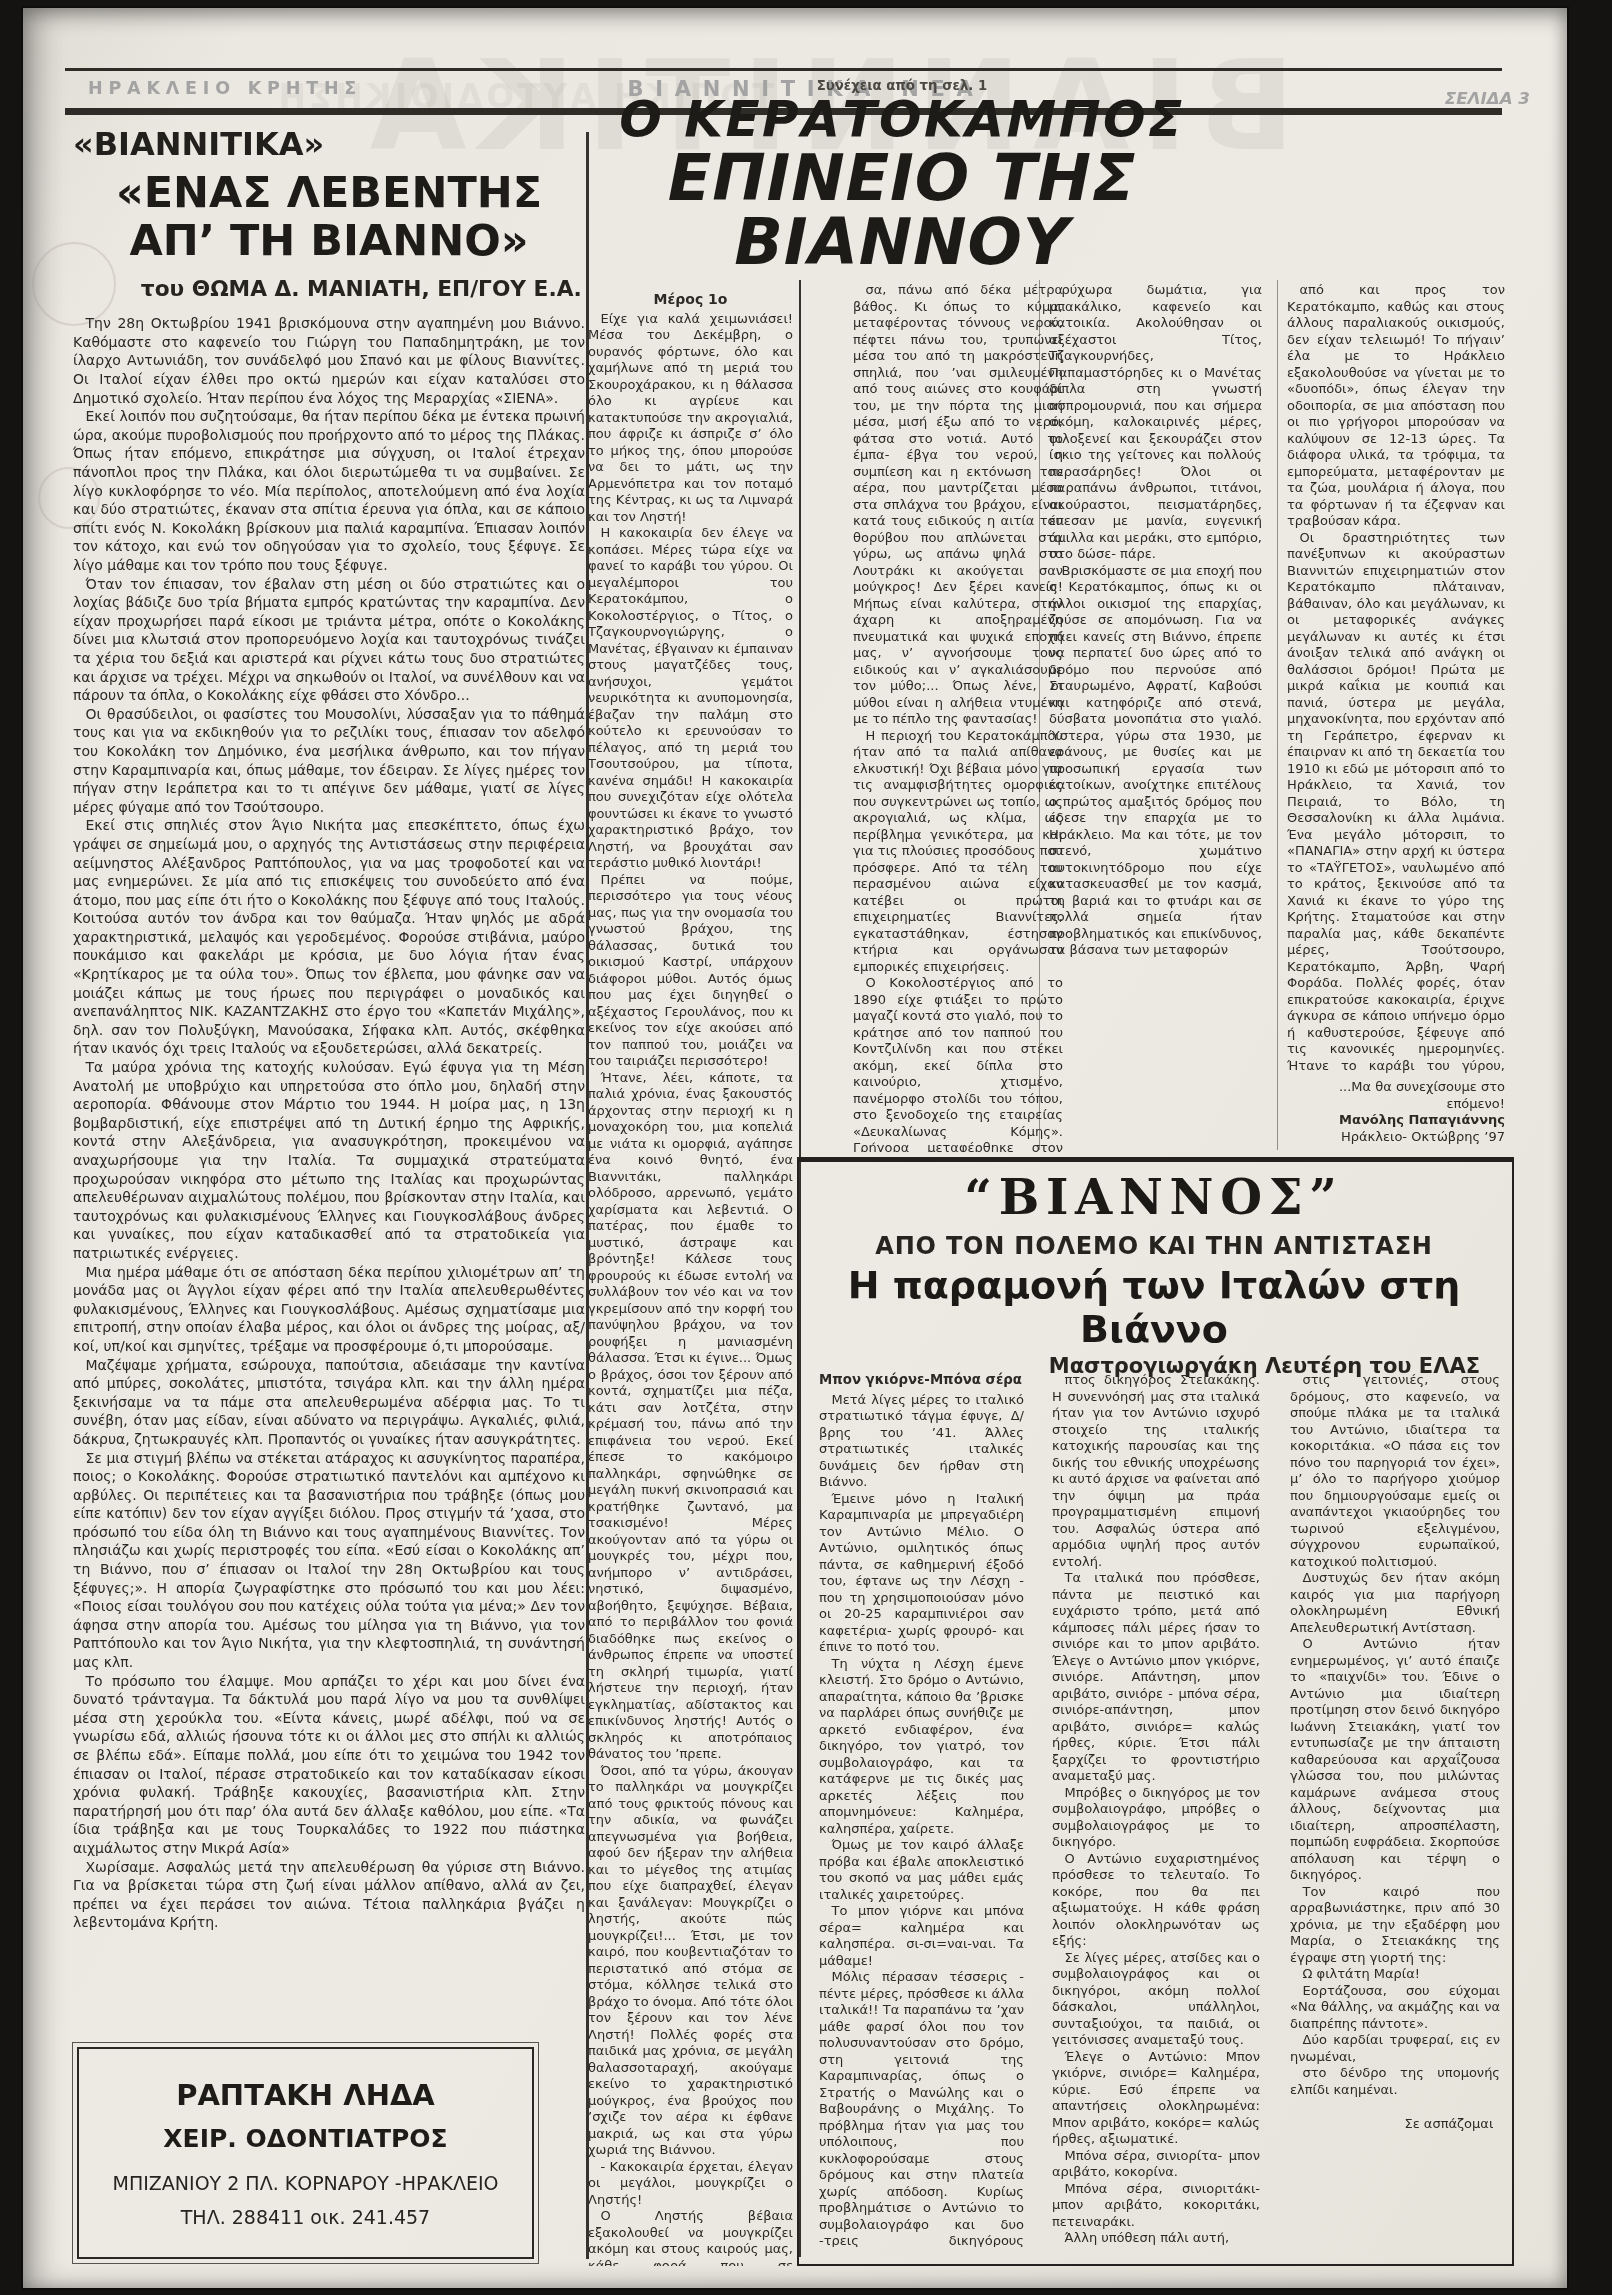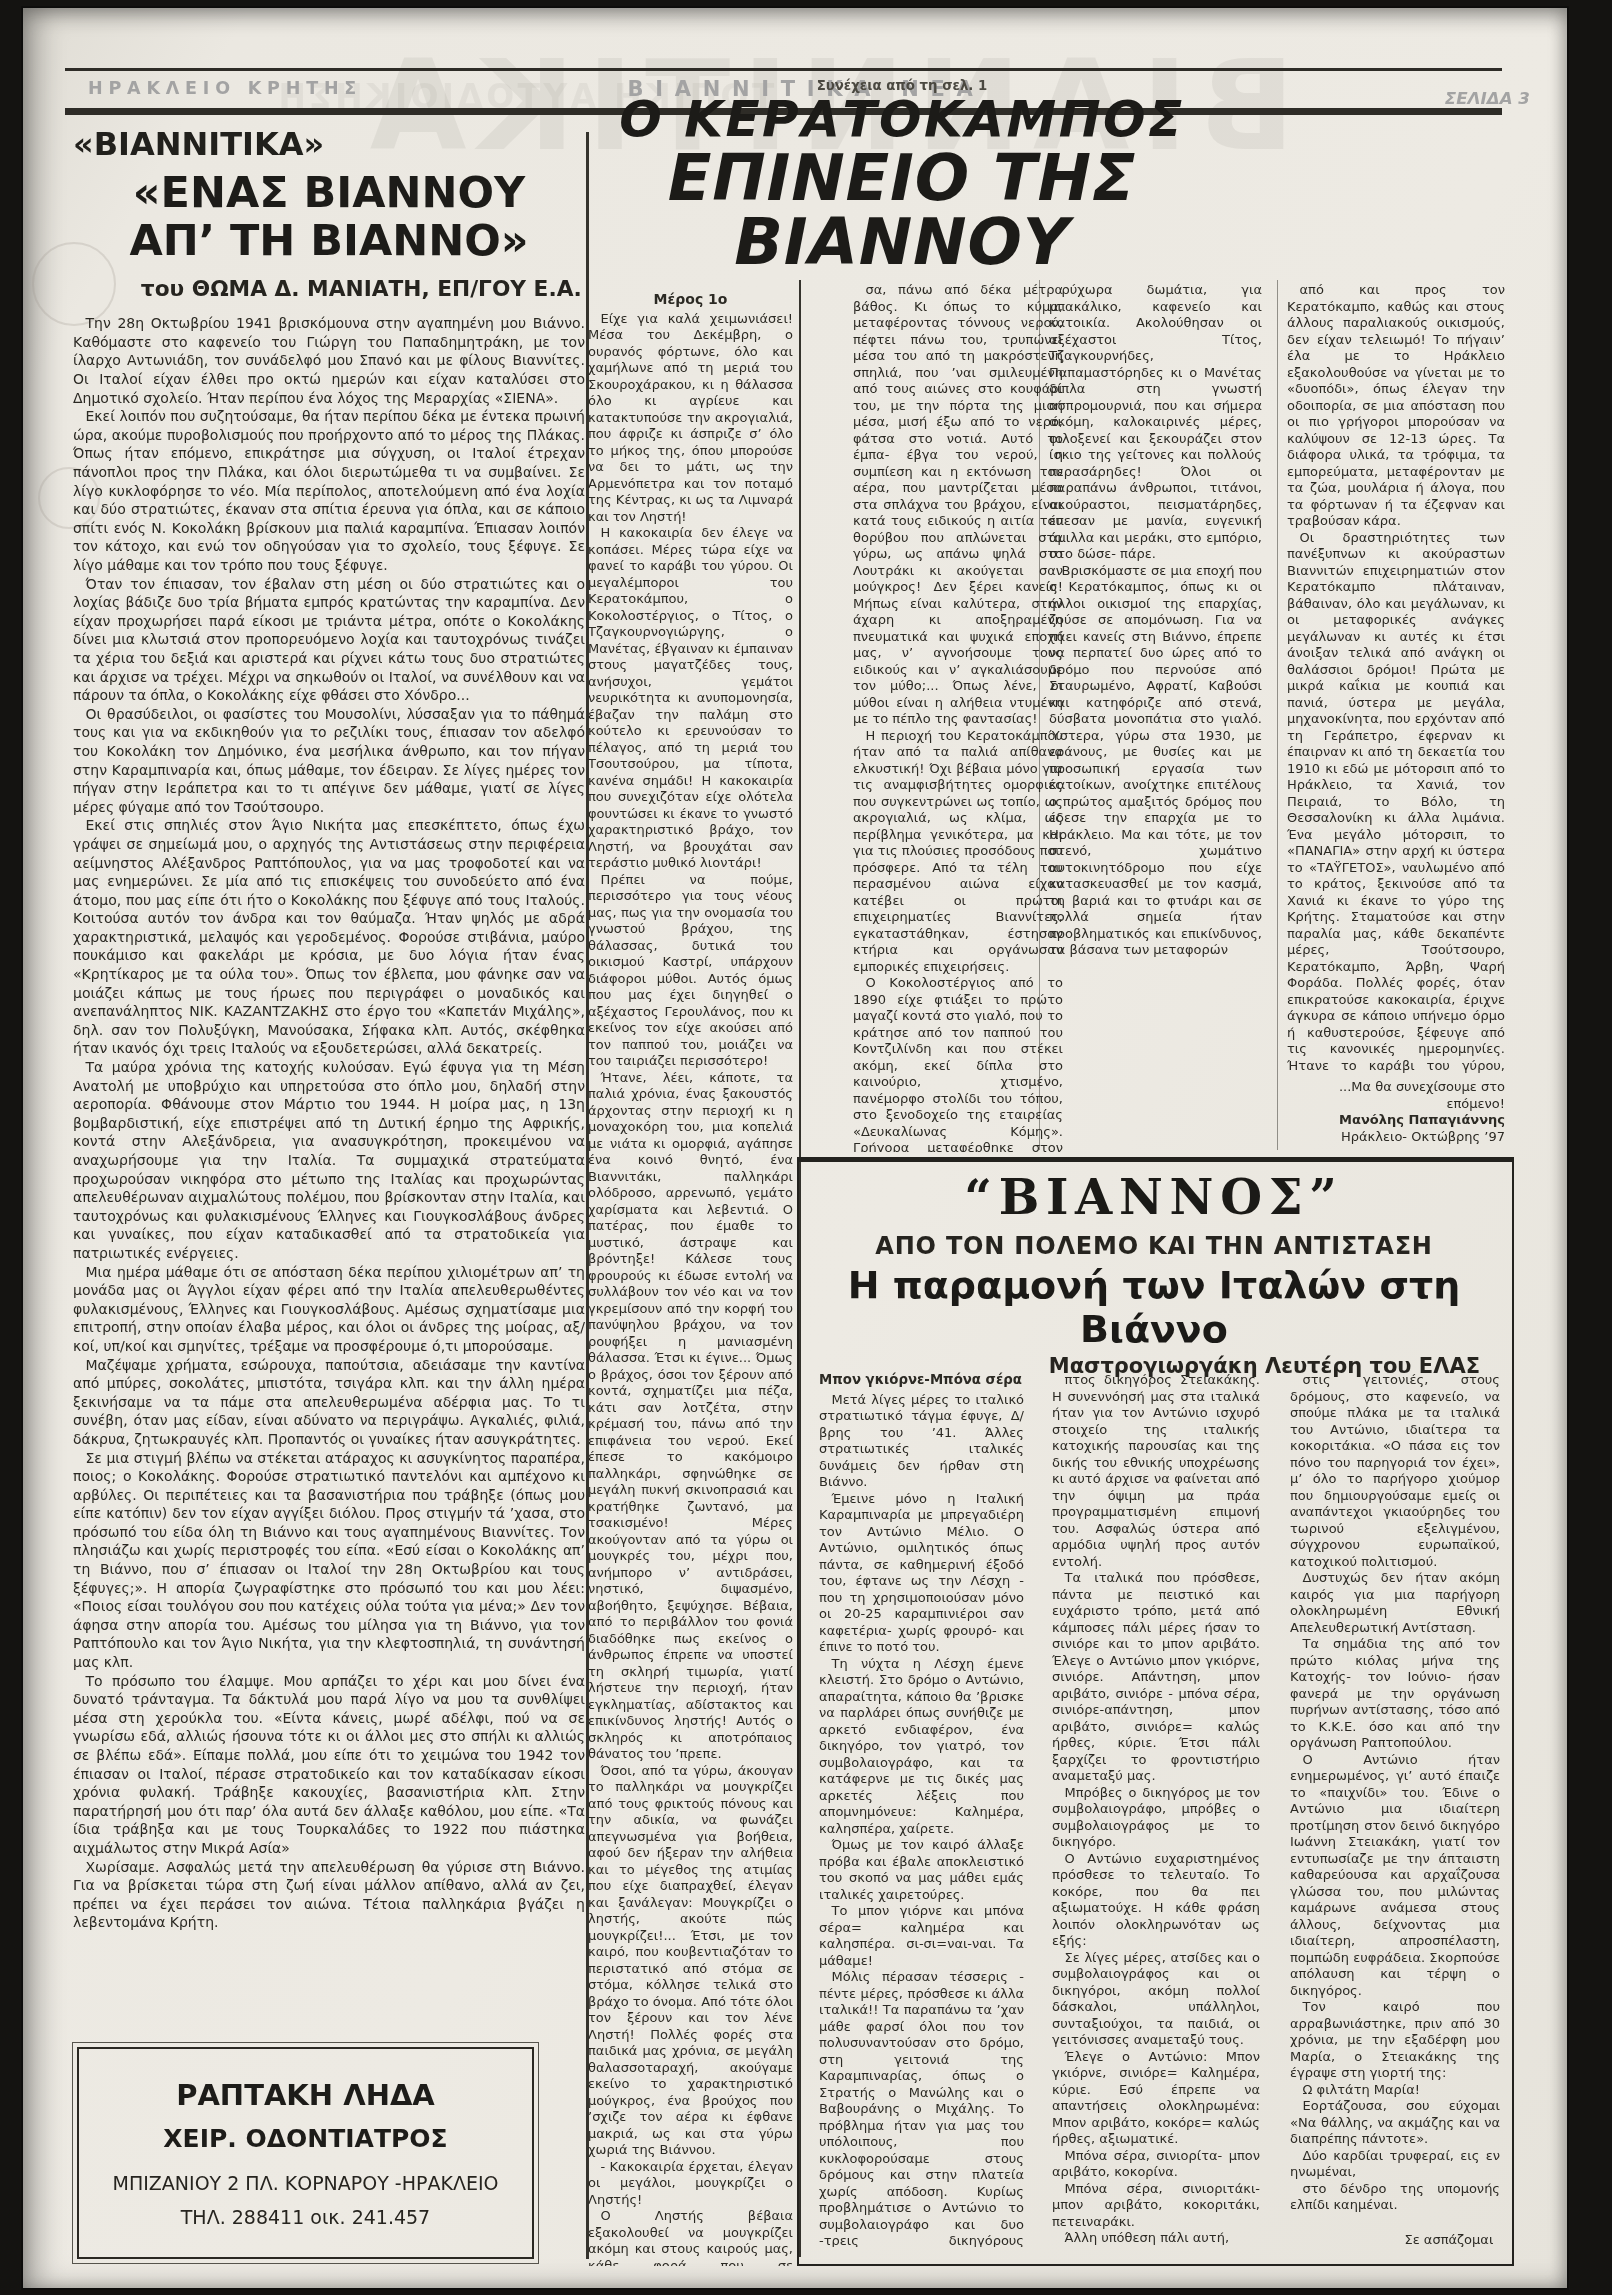--- a/index.html
+++ b/index.html
@@ -39,21 +39,21 @@
 
 <div class="rule" style="left:65px;top:68px;width:1437px;height:3.3px;"></div>
 <div class="hdr-label" style="left:88px;top:78px;font-size:17.5px;letter-spacing:5.8px;">ΗΡΑΚΛΕΙΟ ΚΡΗΤΗΣ</div>
 <div class="hdr-label" style="left:0;top:77px;width:1612px;text-align:center;font-size:21px;letter-spacing:11.7px;">ΒΙΑΝΝΙΤΙΚΑ ΝΕΑ</div>
 <div class="hdr-label" style="right:82px;top:88px;position:absolute;font-size:16.7px;font-style:italic;">ΣΕΛΙΔΑ 3</div>
 <div class="rule" style="left:65px;top:108px;width:1437px;height:6.7px;"></div>
 
 <div style="position:absolute;left:73px;top:125px;width:512px;">
   <div class="kick" style="font-size:32px;color:#21201c;">«ΒΙΑΝΝΙΤΙΚΑ»</div>
   <div class="ctr" style="font-weight:bold;font-size:43px;line-height:1.12;margin-top:5px;color:#1d1c19;">
-    <div>«ΕΝΑΣ ΒΙΑΝΝΟΥ</div>
+    <div>«ΕΝΑΣ ΛΕΒΕΝΤΗΣ</div>
     <div>ΑΠ’ ΤΗ ΒΙΑΝΝΟ»</div>
   </div>
   <div class="rgt" style="font-weight:bold;font-size:21.7px;margin-top:11.7px;padding-right:3.3px;">του ΘΩΜΑ Δ. ΜΑΝΙΑΤΗ, ΕΠ/ΓΟΥ Ε.Α.</div>
   <div class="leftart just" style="position:static;margin-top:13.3px;">
       <p>Την 28η Οκτωβρίου 1941 βρισκόμουνα στην αγαπημένη μου Βιάννο. Καθόμαστε στο καφενείο του Γιώργη του Παπαδημητράκη, με τον ίλαρχο Αντωνιάδη, τον συνάδελφό μου Σπανό και με φίλους Βιαννίτες. Οι Ιταλοί είχαν έλθει προ οκτώ ημερών και είχαν καταλύσει στο Δημοτικό σχολείο. Ήταν περίπου ένα λόχος της Μεραρχίας «ΣΙΕΝΑ».</p>
       <p>Εκεί λοιπόν που συζητούσαμε, θα ήταν περίπου δέκα με έντεκα πρωινή ώρα, ακούμε πυροβολισμούς που προήρχοντο από το μέρος της Πλάκας. Όπως ήταν επόμενο, επικράτησε μια σύγχυση, οι Ιταλοί έτρεχαν πάνοπλοι προς την Πλάκα, και όλοι διερωτώμεθα τι να συμβαίνει. Σε λίγο κυκλοφόρησε το νέο. Μία περίπολος, αποτελούμενη από ένα λοχία και δύο στρατιώτες, έκαναν στα σπίτια έρευνα για όπλα, και σε κάποιο σπίτι ενός Ν. Κοκολάκη βρίσκουν μια παλιά καραμπίνα. Έπιασαν λοιπόν τον κάτοχο, και ενώ τον οδηγούσαν για το σχολείο, τους ξέφυγε. Σε λίγο μάθαμε και τον τρόπο που τους ξέφυγε.</p>
       <p>Όταν τον έπιασαν, τον έβαλαν στη μέση οι δύο στρατιώτες και ο λοχίας βάδιζε δυο τρία βήματα εμπρός κρατώντας την καραμπίνα. Δεν είχαν προχωρήσει παρά είκοσι με τριάντα μέτρα, οπότε ο Κοκολάκης δίνει μια κλωτσιά στον προπορευόμενο λοχία και ταυτοχρόνως τινάζει τα χέρια του δεξιά και αριστερά και ρίχνει κάτω τους δυο στρατιώτες και άρχισε να τρέχει. Μέχρι να σηκωθούν οι Ιταλοί, να συνέλθουν και να πάρουν τα όπλα, ο Κοκολάκης είχε φθάσει στο Χόνδρο...</p>
       <p>Οι θρασύδειλοι, οι φασίστες του Μουσολίνι, λύσσαξαν για το πάθημά τους και για να εκδικηθούν για το ρεζιλίκι τους, έπιασαν τον αδελφό του Κοκολάκη τον Δημόνικο, ένα μεσήλικα άνθρωπο, και τον πήγαν στην Καραμπιναρία και, όπως μάθαμε, τον έδειραν. Σε λίγες ημέρες τον πήγαν στην Ιεράπετρα και το τι απέγινε δεν μάθαμε, γιατί σε λίγες μέρες φύγαμε από τον Τσούτσουρο.</p>
       <p>Εκεί στις σπηλιές στον Άγιο Νικήτα μας επεσκέπτετο, όπως έχω γράψει σε σημείωμά μου, ο αρχηγός της Αντιστάσεως στην περιφέρεια αείμνηστος Αλέξανδρος Ραπτόπουλος, για να μας τροφοδοτεί και να μας ενημερώνει. Σε μία από τις επισκέψεις του συνοδεύετο από ένα άτομο, που μας είπε ότι ήτο ο Κοκολάκης που ξέφυγε από τους Ιταλούς. Κοιτούσα αυτόν τον άνδρα και τον θαύμαζα. Ήταν ψηλός με αδρά χαρακτηριστικά, μελαψός και γεροδεμένος. Φορούσε στιβάνια, μαύρο πουκάμισο και φακελάρι με κρόσια, με δυο λόγια ήταν ένας «Κρητίκαρος με τα ούλα του». Όπως τον έβλεπα, μου φάνηκε σαν να μοιάζει κάπως με τους ήρωες που περιγράφει ο μοναδικός και ανεπανάληπτος ΝΙΚ. ΚΑΖΑΝΤΖΑΚΗΣ στο έργο του «Καπετάν Μιχάλης», δηλ. σαν τον Πολυξύγκη, Μανούσακα, Σήφακα κλπ. Αυτός, σκέφθηκα ήταν ικανός όχι τρεις Ιταλούς να εξουδετερώσει, αλλά δεκατρείς.</p>
       <p>Τα μαύρα χρόνια της κατοχής κυλούσαν. Εγώ έφυγα για τη Μέση Ανατολή με υποβρύχιο και υπηρετούσα στο όπλο μου, δηλαδή στην αεροπορία. Φθάνουμε στον Μάρτιο του 1944. Η μοίρα μας, η 13η βομβαρδιστική, είχε επιστρέψει από τη Δυτική έρημο της Αφρικής, κοντά στην Αλεξάνδρεια, για ανασυγκρότηση, προκειμένου να αναχωρήσουμε για την Ιταλία. Τα συμμαχικά στρατεύματα προχωρούσαν νικηφόρα στο μέτωπο της Ιταλίας και προχωρώντας απελευθέρωναν αιχμαλώτους πολέμου, που βρίσκονταν στην Ιταλία, και ταυτοχρόνως και φυλακισμένους Έλληνες και Γιουγκοσλάβους άνδρες και γυναίκες, που είχαν καταδικασθεί από τα στρατοδικεία για πατριωτικές ενέργειες.</p>
@@ -140,21 +140,20 @@
     <p>Έλεγε ο Αντώνιο: Μπον γκιόρνε, σινιόρε= Καλημέρα, κύριε. Εσύ έπρεπε να απαντήσεις ολοκληρωμένα: Μπον αριβάτο, κοκόρε= καλώς ήρθες, αξιωματικέ.</p>
     <p>Μπόνα σέρα, σινιορίτα- μπον αριβάτο, κοκορίνα.</p>
     <p>Μπόνα σέρα, σινιοριτάκι- μπον αριβάτο, κοκοριτάκι, πετειναράκι.</p>
     <p>Άλλη υπόθεση πάλι αυτή,</p>
   </div>
 
 <div class="colbody" style="left:1290px;top:1372px;width:210px;height:875px;">
   <div class="just">
       <p>στις γειτονιές, στους δρόμους, στο καφενείο, να σπούμε πλάκα με τα ιταλικά του Αντώνιο, ιδιαίτερα τα κοκοριτάκια. «Ο πάσα εις τον πόνο του παρηγοριά τον έχει», μ’ όλο το παρήγορο χιούμορ που δημιουργούσαμε εμείς οι αναπάντεχοι γκιαούρηδες του τωρινού εξελιγμένου, σύγχρονου ευρωπαϊκού, κατοχικού πολιτισμού.</p>
       <p>Δυστυχώς δεν ήταν ακόμη καιρός για μια παρήγορη ολοκληρωμένη Εθνική Απελευθερωτική Αντίσταση.</p>
-      <p>Τα σημάδια της από τον πρώτο κιόλας μήνα της Κατοχής- τον Ιούνιο- ήσαν φανερά με την οργάνωση πυρήνων αντίστασης, τόσο από το Κ.Κ.Ε. όσο και από την οργάνωση Ραπτοπούλου.</p>
       <p>Ο Αντώνιο ήταν ενημερωμένος, γι’ αυτό έπαιζε το «παιχνίδι» του. Έδινε ο Αντώνιο μια ιδιαίτερη προτίμηση στον δεινό δικηγόρο Ιωάννη Στειακάκη, γιατί τον εντυπωσίαζε με την άπταιστη καθαρεύουσα και αρχαΐζουσα γλώσσα του, που μιλώντας καμάρωνε ανάμεσα στους άλλους, δείχνοντας μια ιδιαίτερη, απροσπέλαστη, πομπώδη ευφράδεια. Σκορπούσε απόλαυση και τέρψη ο δικηγόρος.</p>
       <p>Τον καιρό που αρραβωνιάστηκε, πριν από 30 χρόνια, με την εξαδέρφη μου Μαρία, ο Στειακάκης της έγραψε στη γιορτή της:</p>
       <p>Ω φιλτάτη Μαρία!</p>
       <p>Εορτάζουσα, σου εύχομαι «Να θάλλης, να ακμάζης και να διαπρέπης πάντοτε».</p>
       <p>Δύο καρδίαι τρυφεραί, εις εν ηνωμέναι,</p>
       <p>στο δένδρο της υπομονής ελπίδι καημέναι.</p>
     </div>
   <div class="rgt" style="margin-top:18.3px;padding-right:6.7px;">Σε ασπάζομαι</div>
 
 </div>

